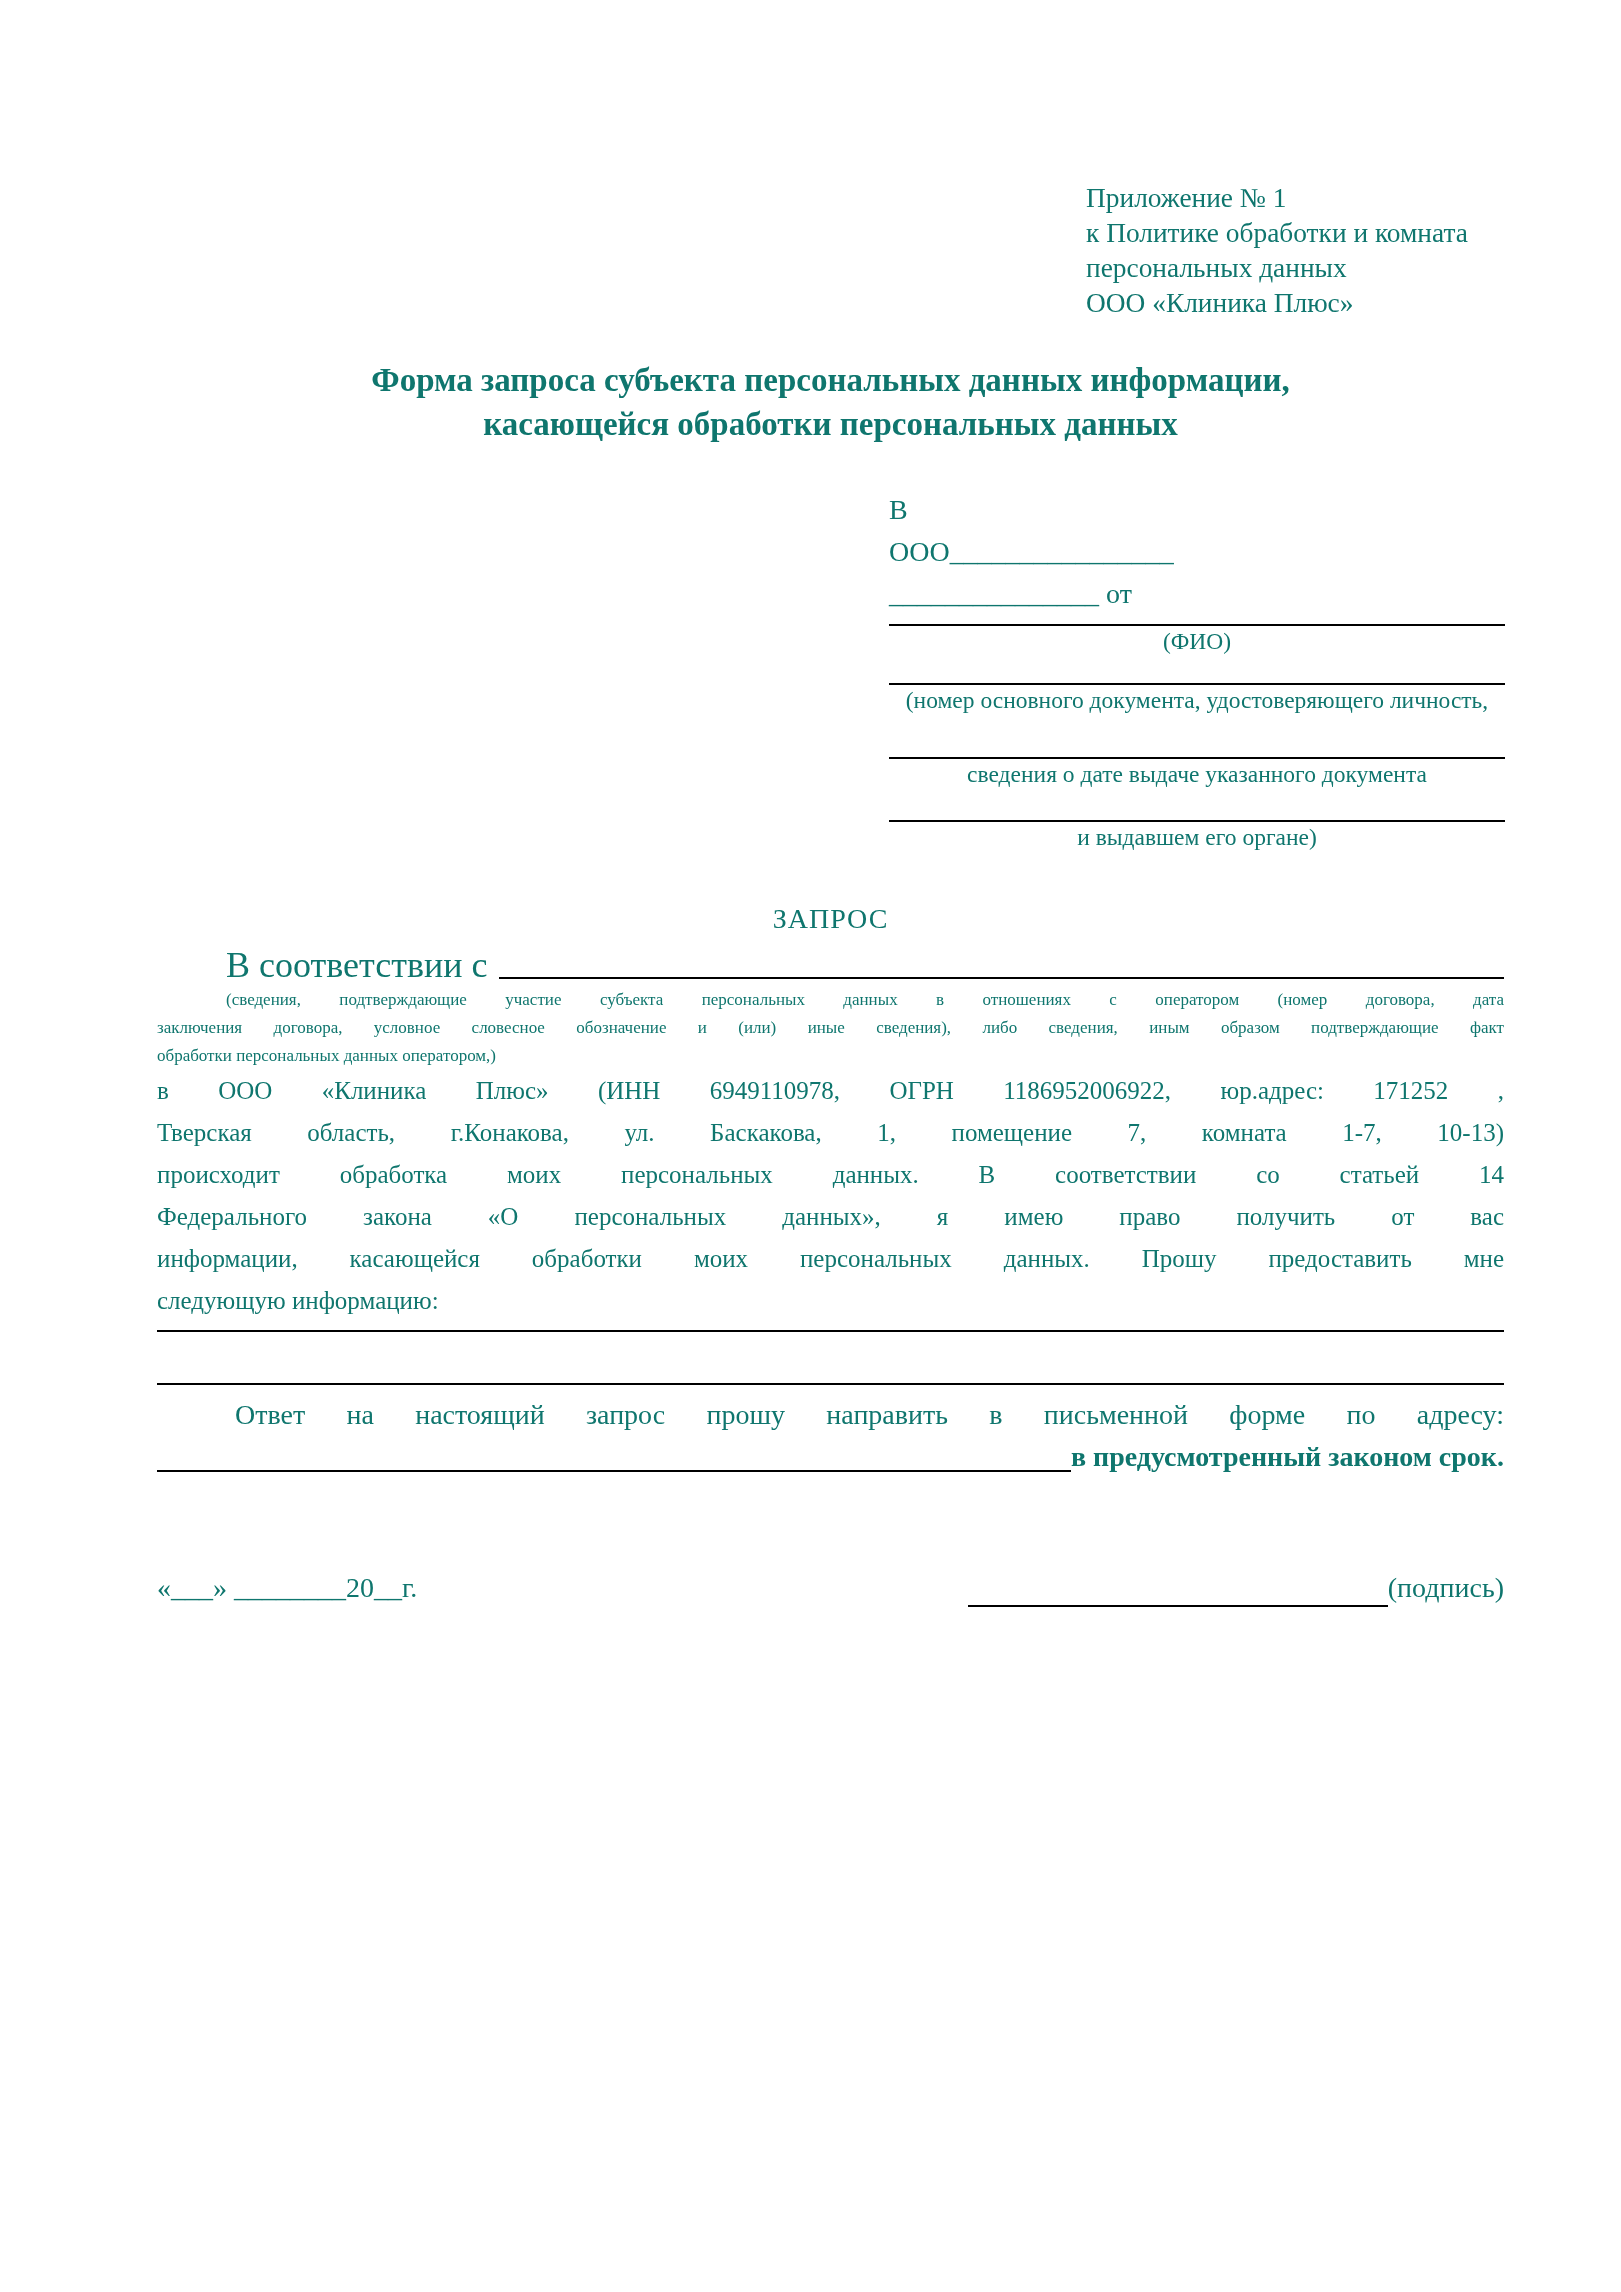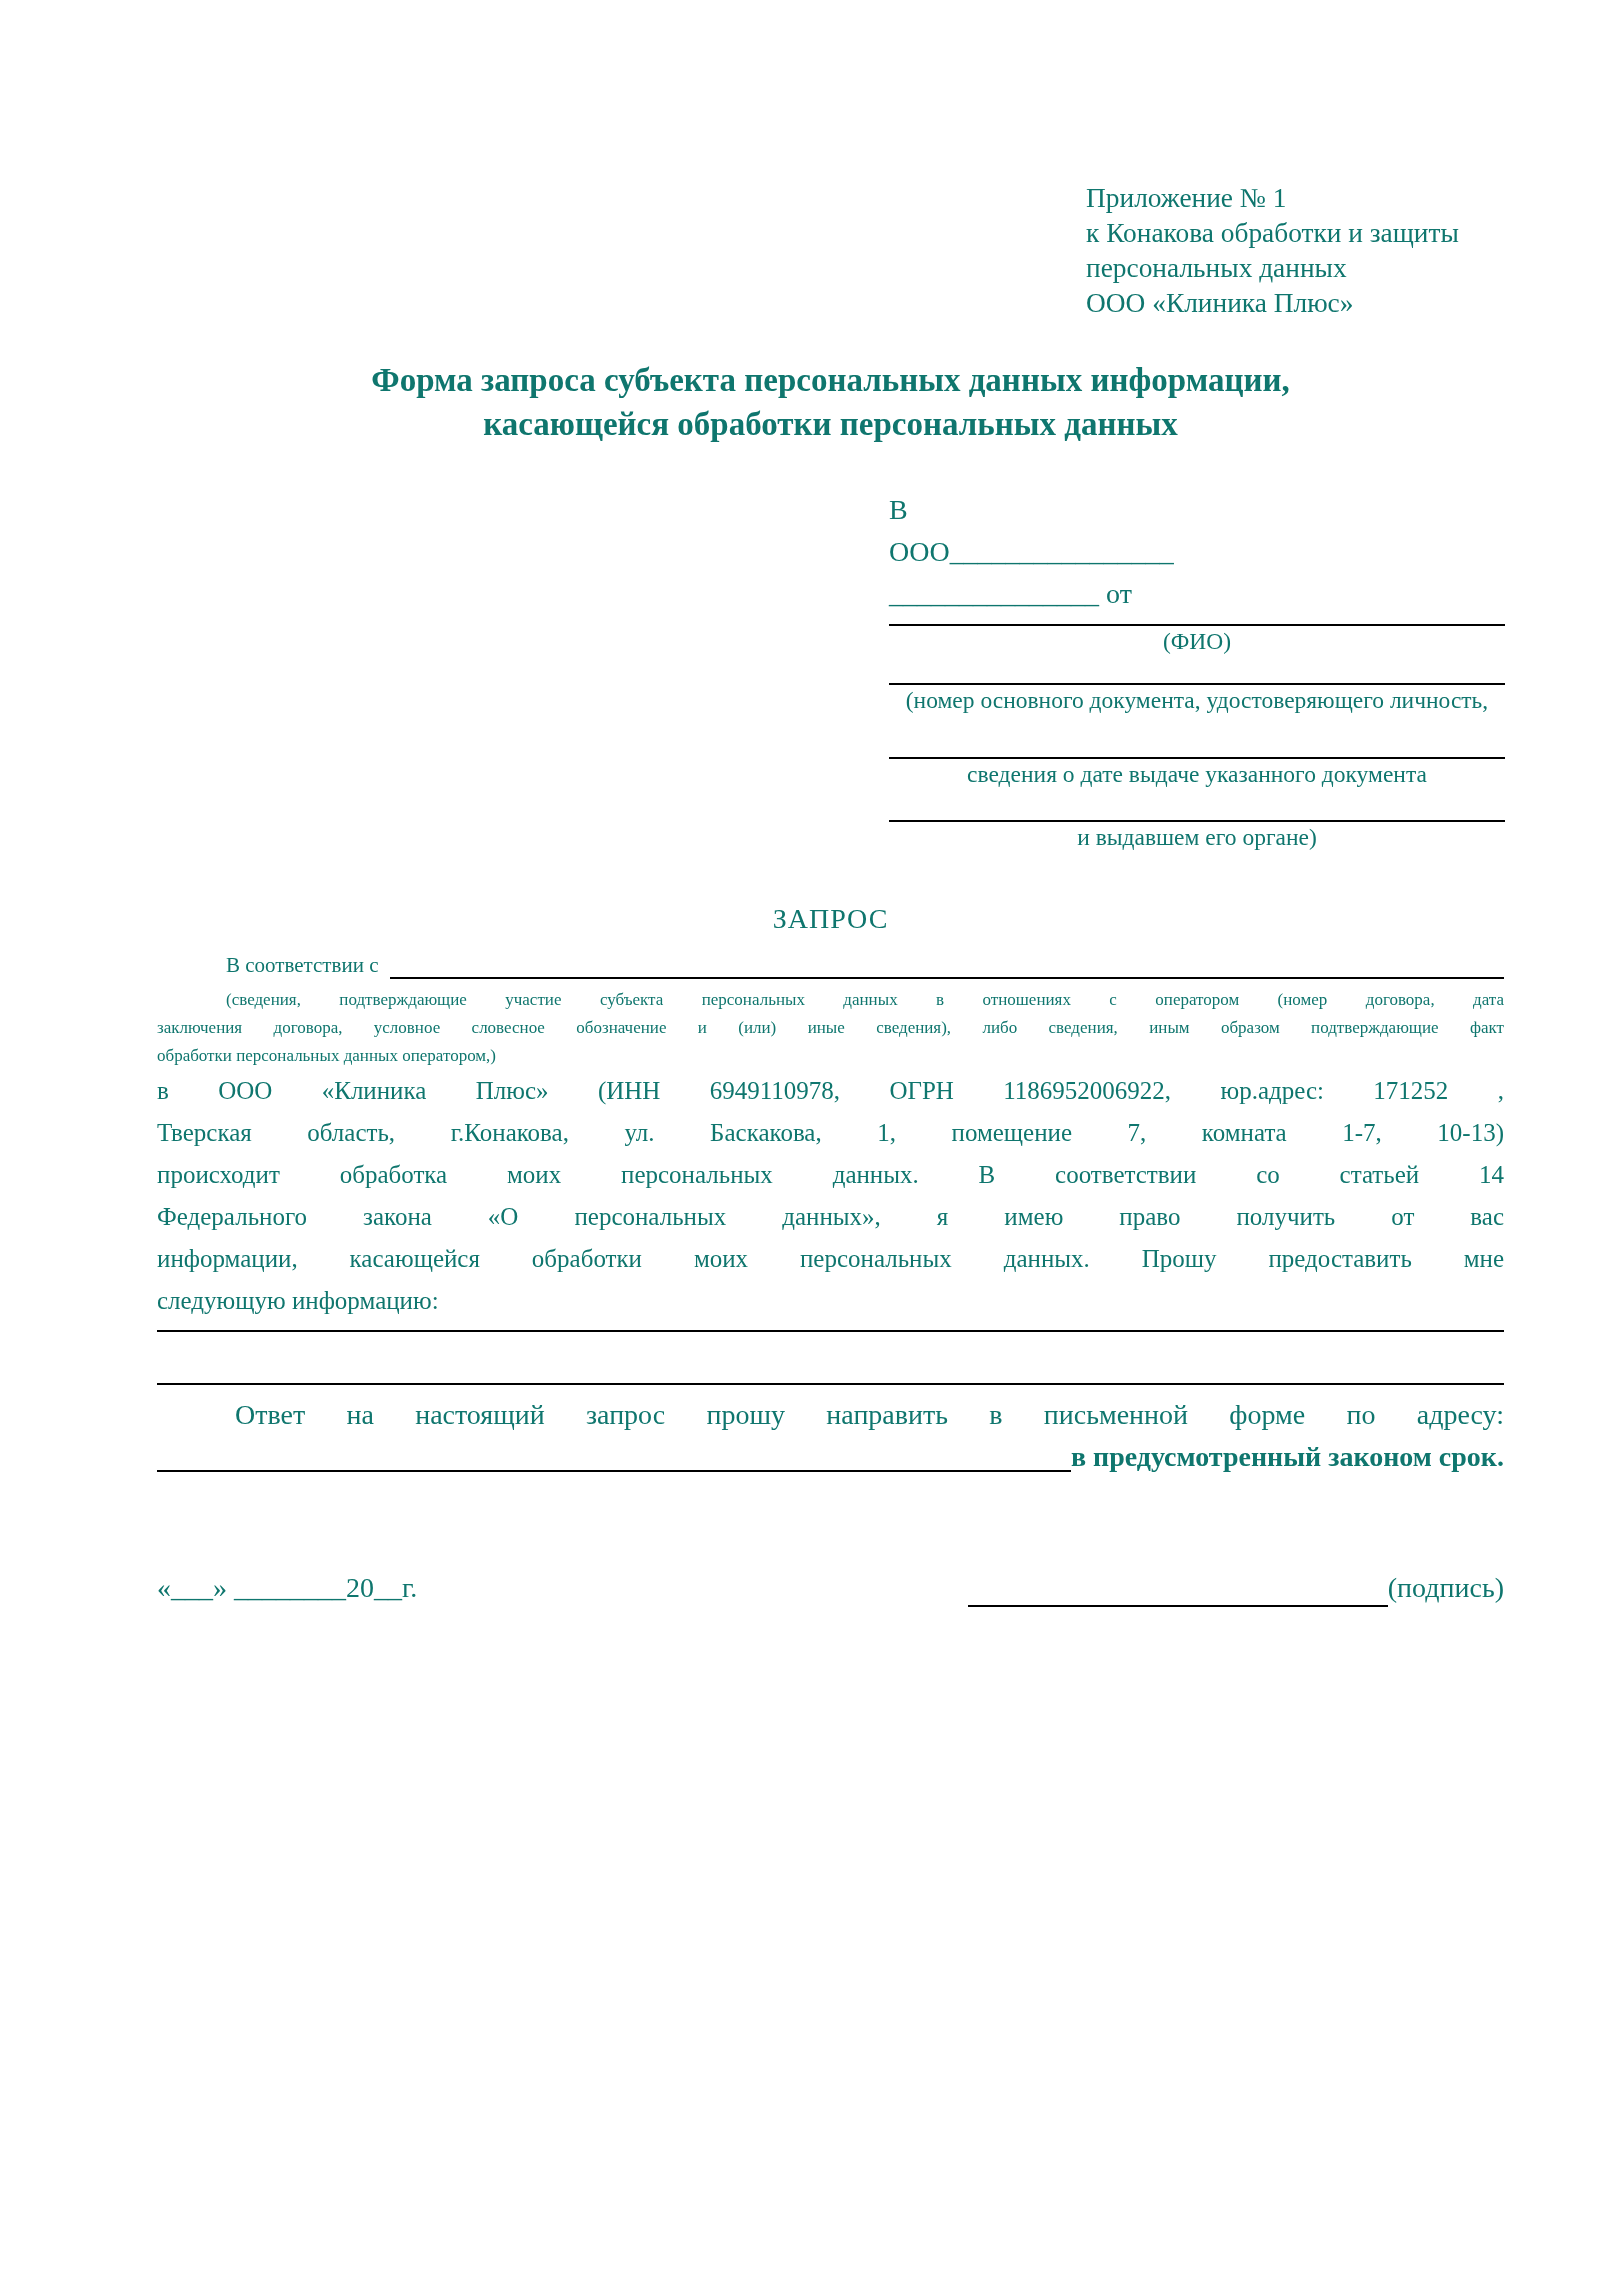--- a/index.html
+++ b/index.html
@@ -22,21 +22,21 @@
   .addr-row { height:42px; line-height:42px; white-space:nowrap; }
   .addr-line { border-bottom:2px solid #000; }
   .h9  { height:8.8px; }
   .g30 { height:29px; }
   .g44 { height:43px; }
   .g34 { height:33px; }
   .addr-cap { font-size:23.5px; line-height:26.5px; padding-top:2px; text-align:center; white-space:nowrap; }
   
   .zapros { margin-top:49px; text-align:center; font-size:28px; line-height:37px; letter-spacing:1px; }
   
-  .intro { display:flex; align-items:flex-end; margin-top:7.8px; padding-left:69px; font-size:21px; line-height:41px; }
+  .intro { display:flex; align-items:flex-end; margin-top:7.8px; padding-left:69px; font-size:36px; line-height:41px; }
   .intro-blank { flex:1; border-bottom:2.9px solid #000; margin:0 0 6.9px 11.8px; }
   
   .note { font-size:17px; line-height:28px; }
   .fj { text-align:justify; text-align-last:justify; }
   .note-indent { padding-left:69px; }
   
   .bodyp { font-size:25px; }
   .body-line { line-height:42px; }
   
   .rule1 { height:8.8px;  border-bottom:2.9px solid #000; }
@@ -53,21 +53,21 @@
   .sig-line { width:420px; height:33px; border-bottom:2.9px solid #000; }
   .sig-cap { white-space:nowrap; }
 </style>
 </head>
 <body>
 
 <div class="page">
 
   <div class="hdr">
     <div>Приложение № 1</div>
-    <div>к Конакова обработки и защиты</div>
+    <div>к Политике обработки и комната</div>
     <div>персональных данных</div>
     <div>ООО «Клиника Плюс»</div>
   </div>
 
   <div class="title">
     <div>Форма запроса субъекта персональных данных информации,</div>
     <div>касающейся обработки персональных данных</div>
   </div>
 
   <div class="addr">

